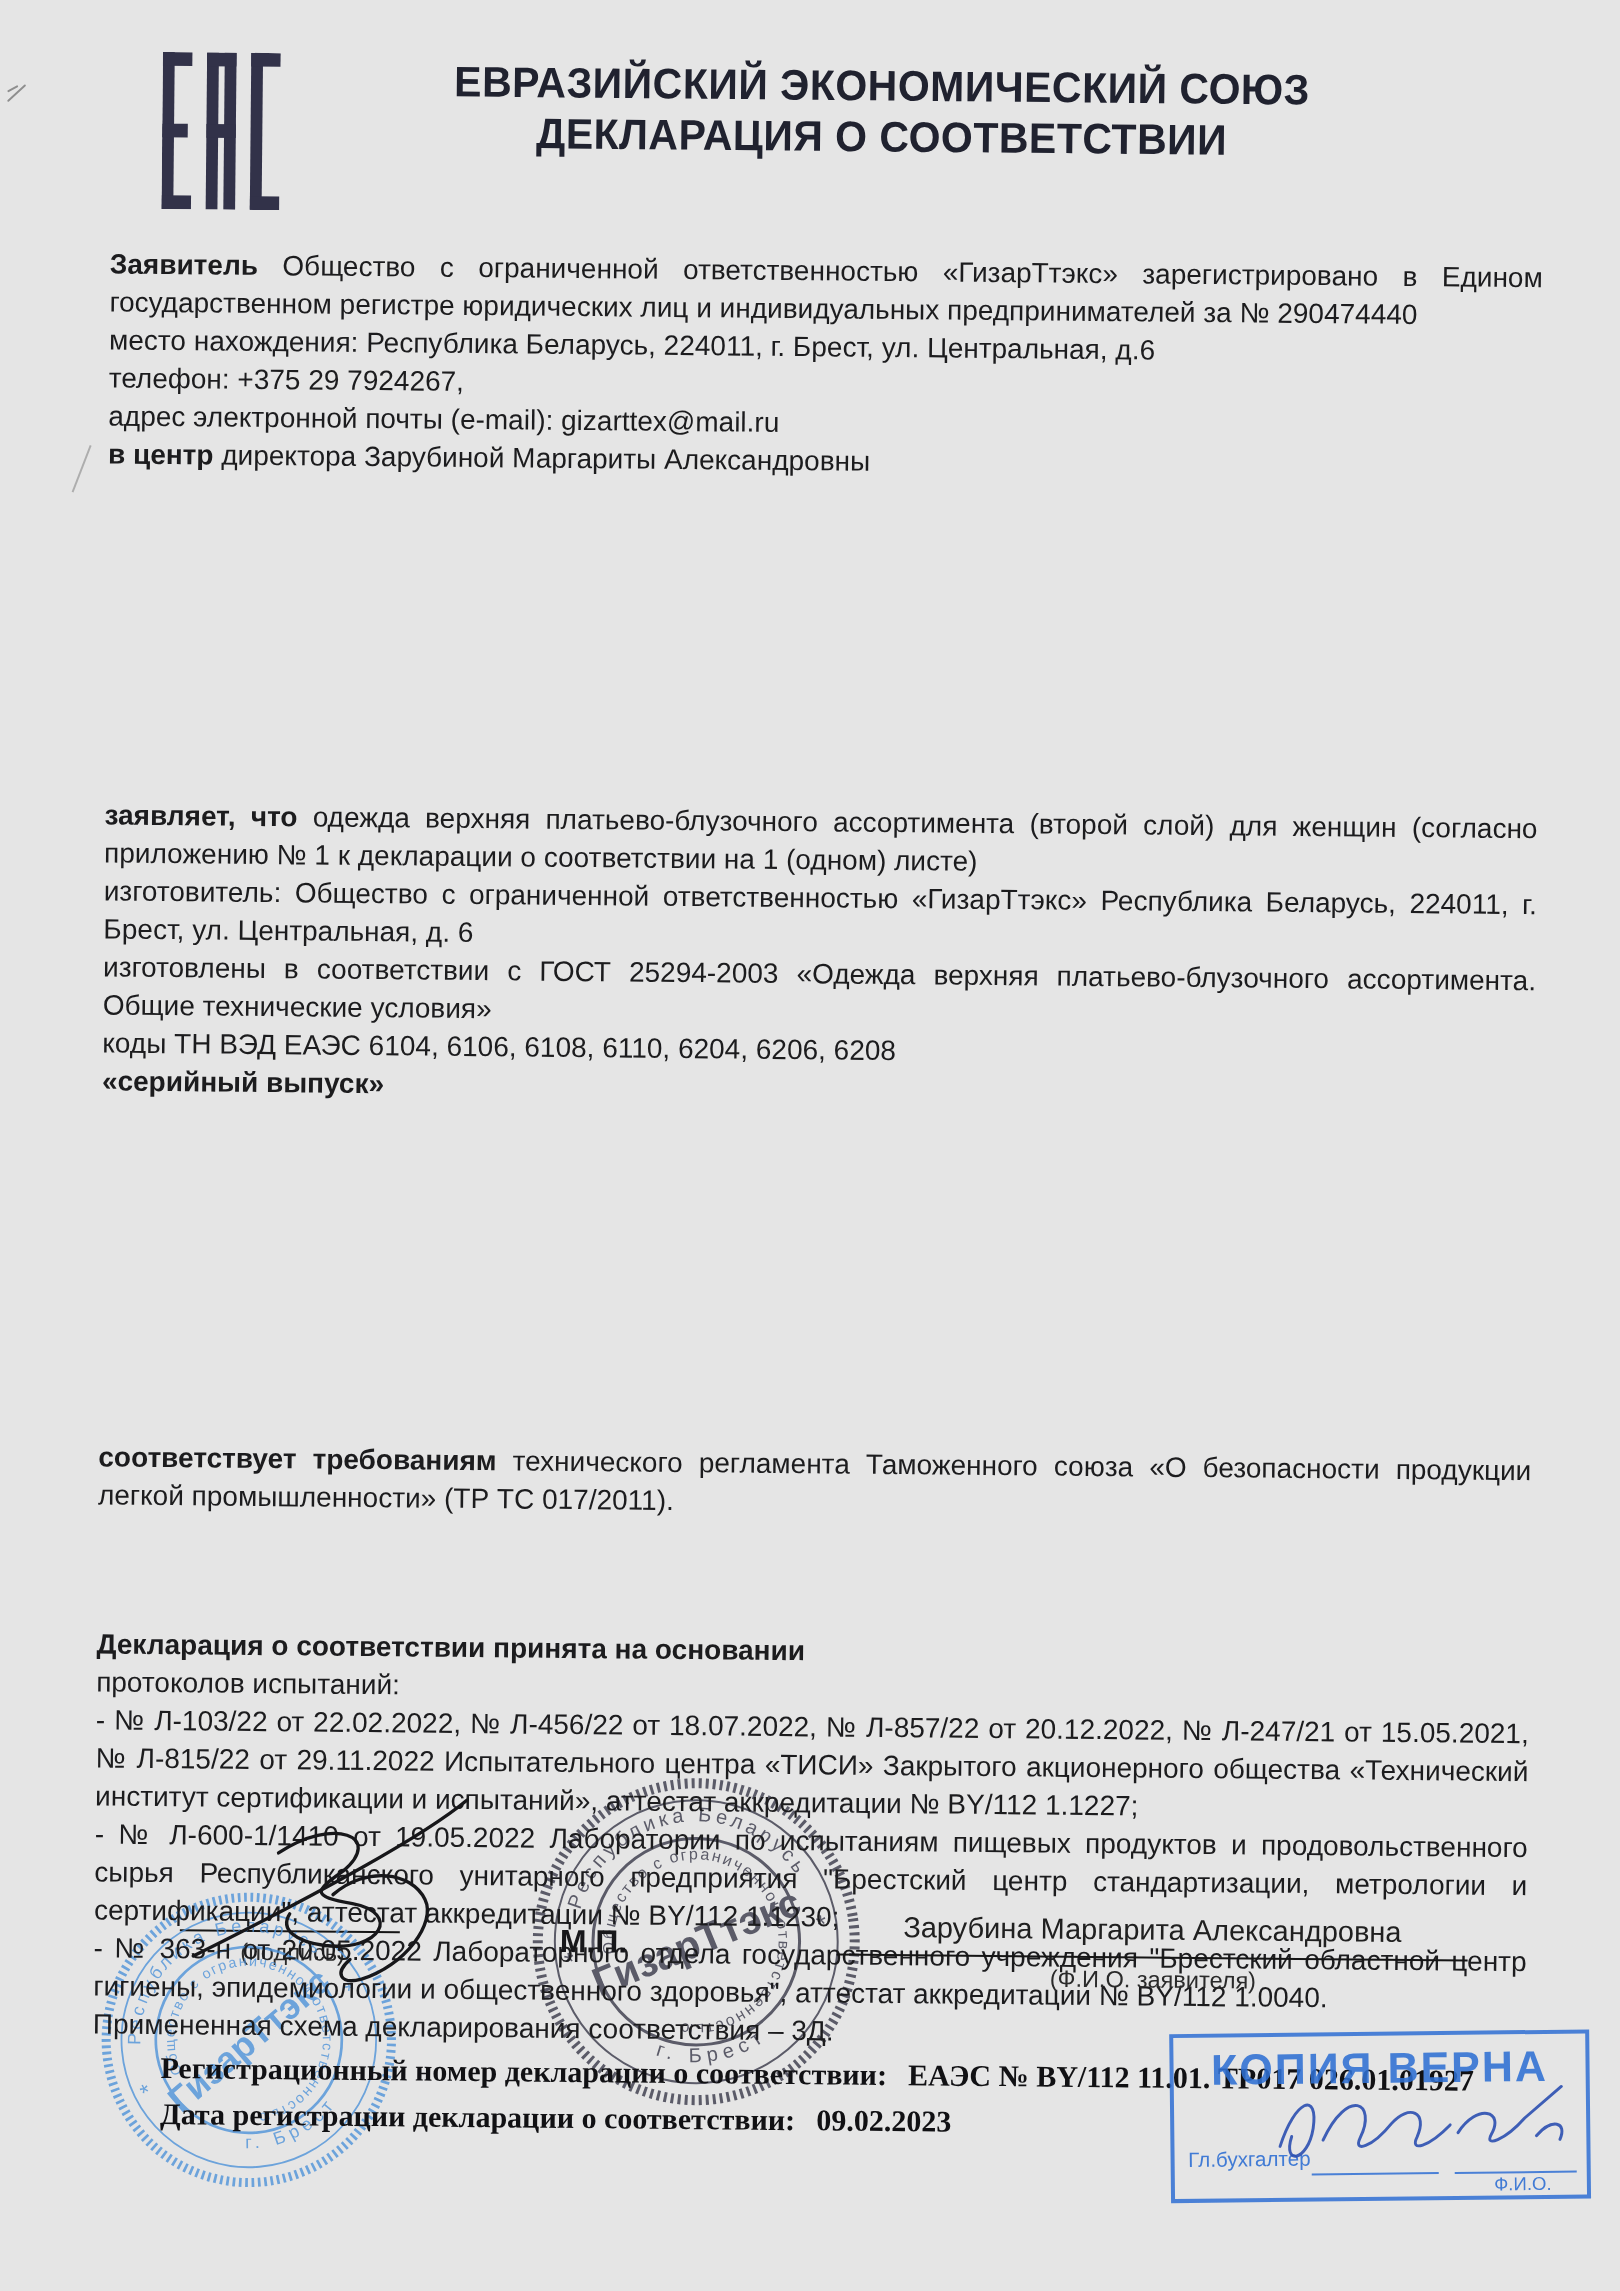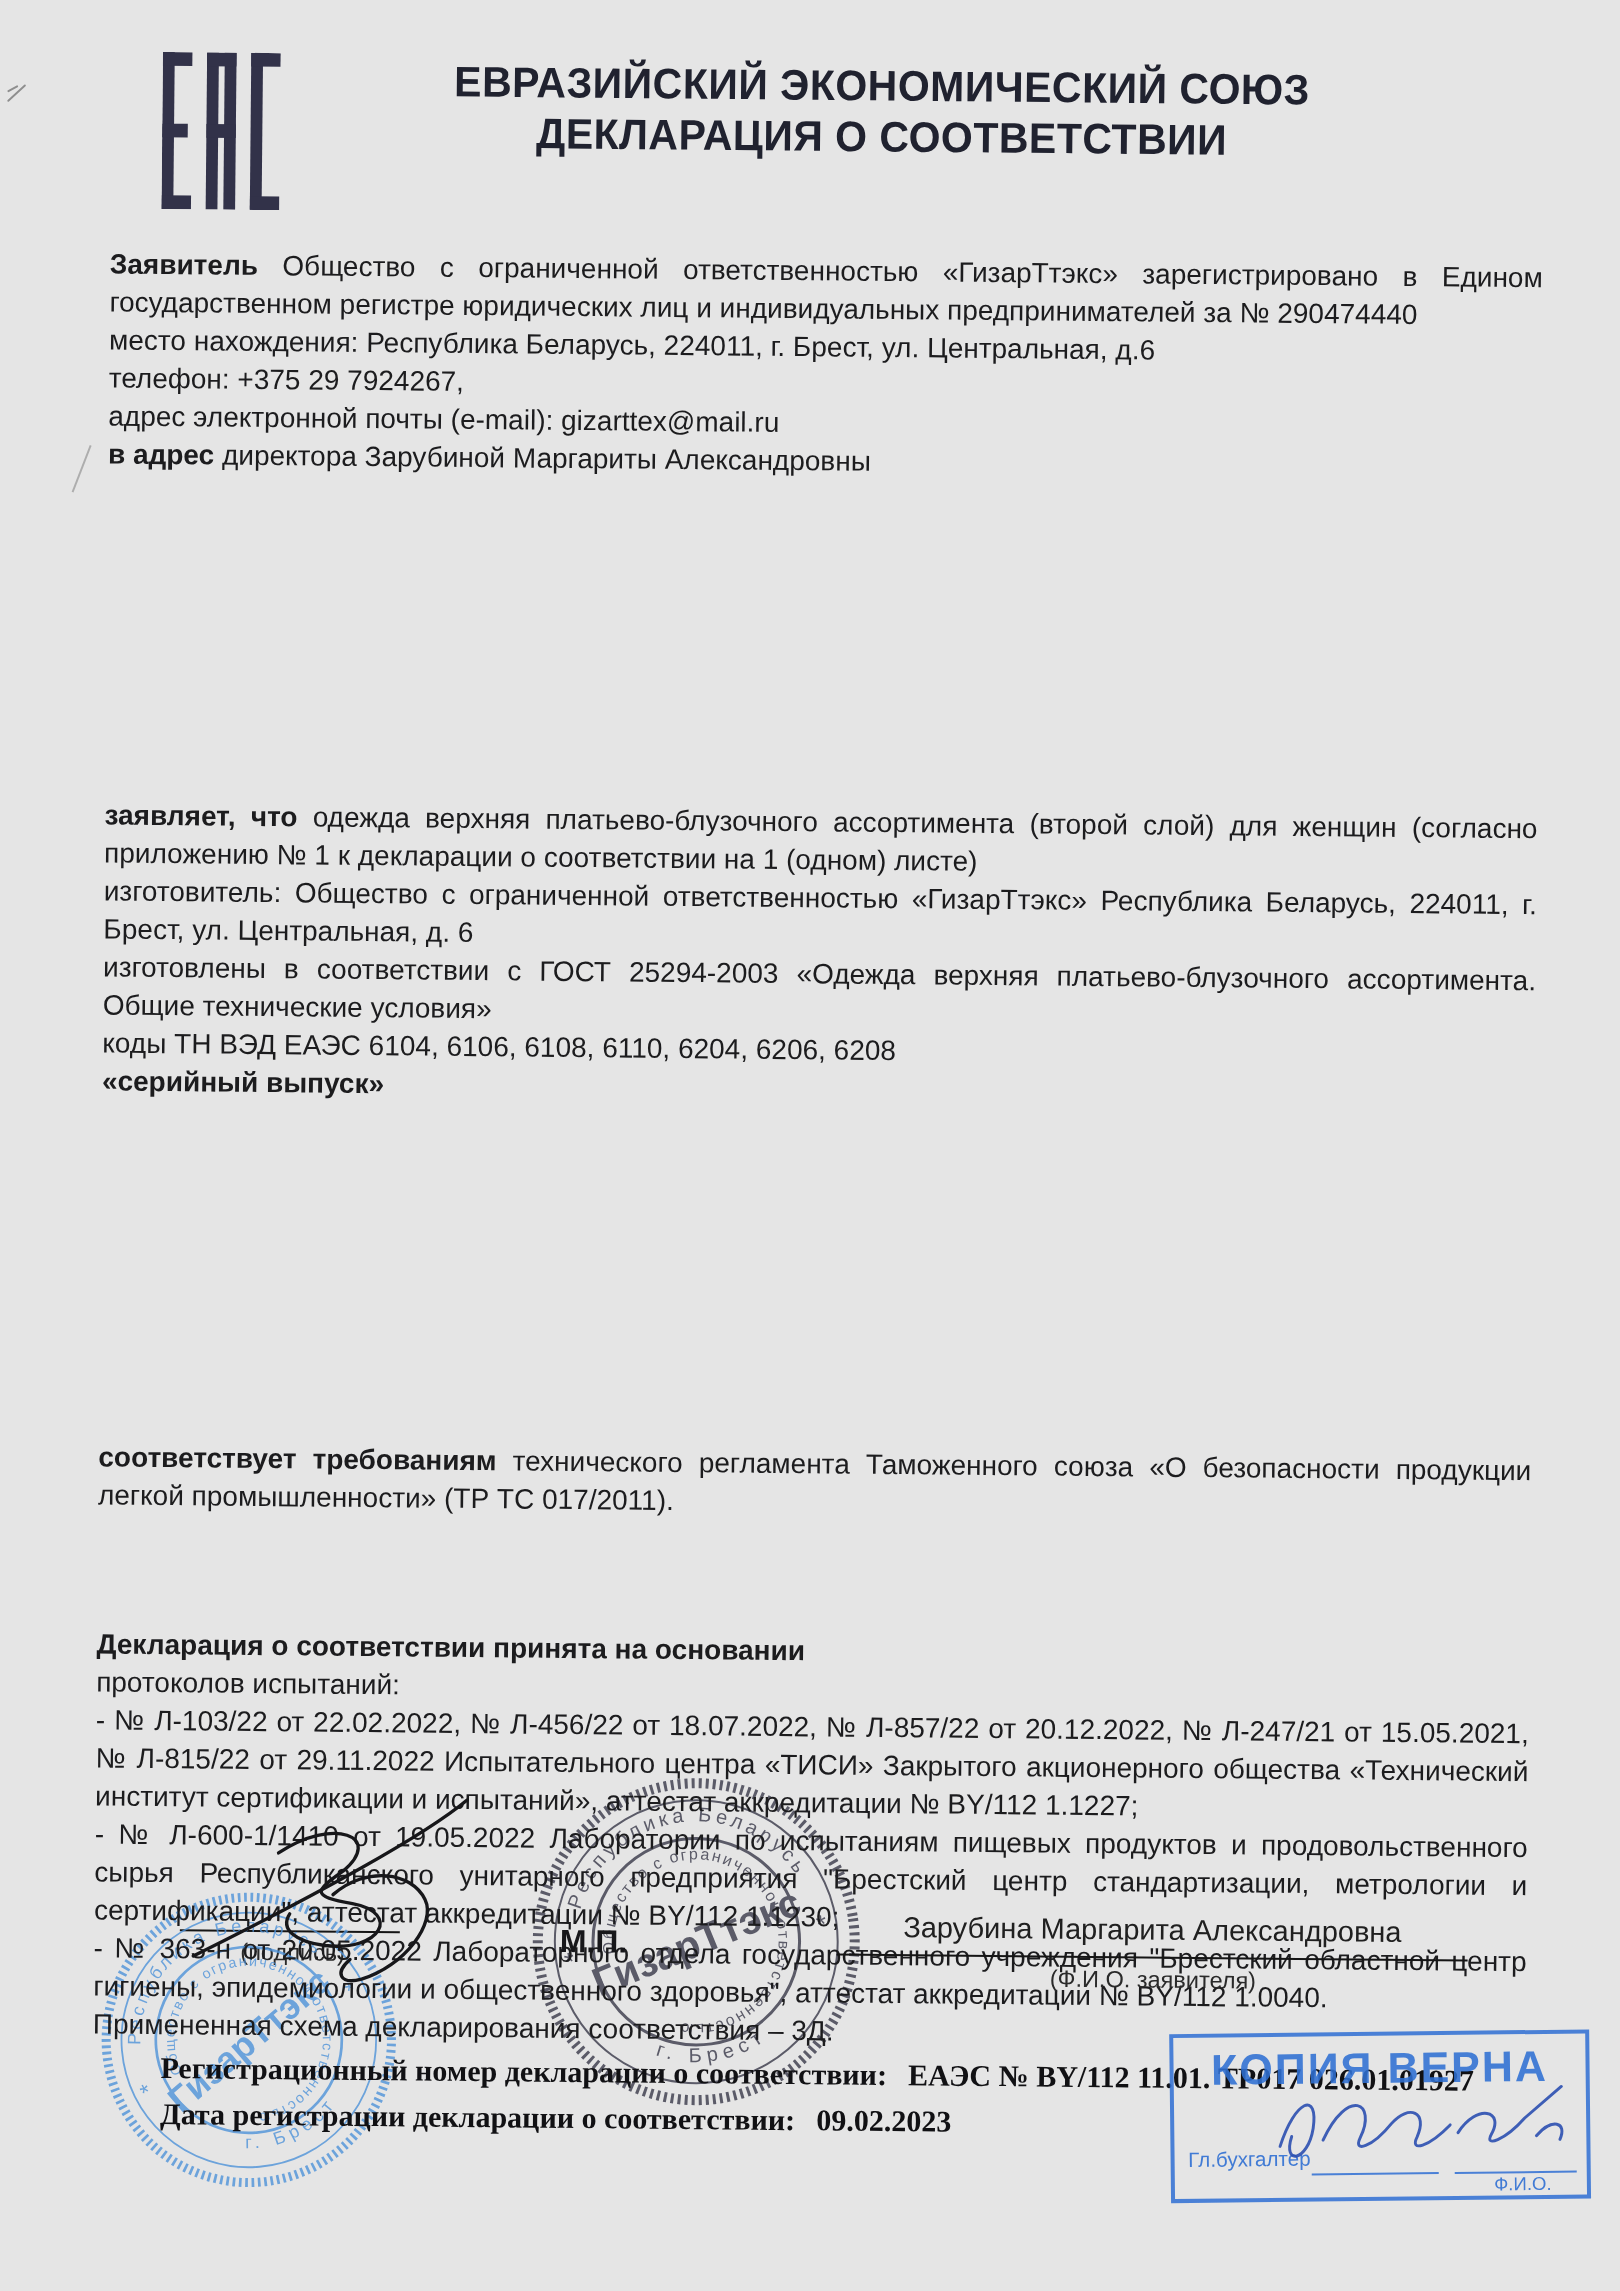--- a/index.html
+++ b/index.html
@@ -87,21 +87,21 @@
 
   <div class="blk zwrap" style="top:245px">
     <p class="para">
       <b class="lead">Заявитель</b>
       <span>Общество с ограниченной ответственностью «ГизарТтэкс» зарегистрировано в Едином государственном регистре юридических лиц и индивидуальных предпринимателей за № 290474440</span>
     </p>
     <p class="para">место нахождения: Республика Беларусь, 224011, г. Брест, ул. Центральная, д.6</p>
     <p class="para">телефон: +375 29 7924267,</p>
     <p class="para">адрес электронной почты (e-mail): gizarttex@mail.ru</p>
     <p class="para">
-      <b class="lead">в адрес</b>
+      <b class="lead">в центр</b>
       <span>директора Зарубиной Маргариты Александровны</span>
     </p>
   </div>
 
   <div class="blk zwrap" style="top:568px">
     <p class="para">
       <b class="lead">заявляет, что</b>
       <span>одежда верхняя платьево-блузочного ассортимента (второй слой) для женщин (согласно приложению № 1 к декларации о соответствии на 1 (одном) листе)</span>
     </p>
     <p class="para">изготовитель: Общество с ограниченной ответственностью «ГизарТтэкс» Республика Беларусь, 224011, г. Брест, ул. Центральная, д. 6</p>

